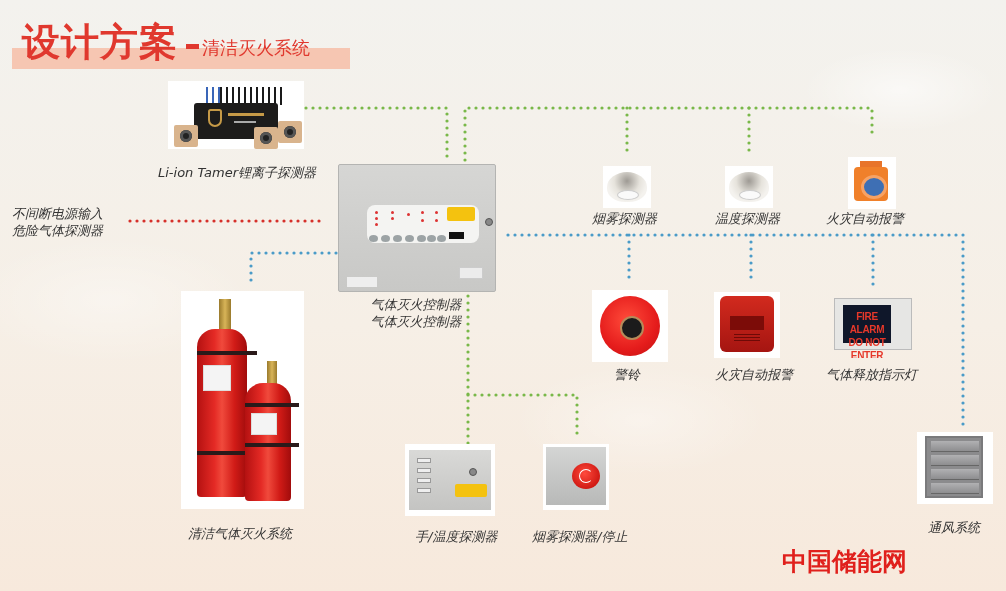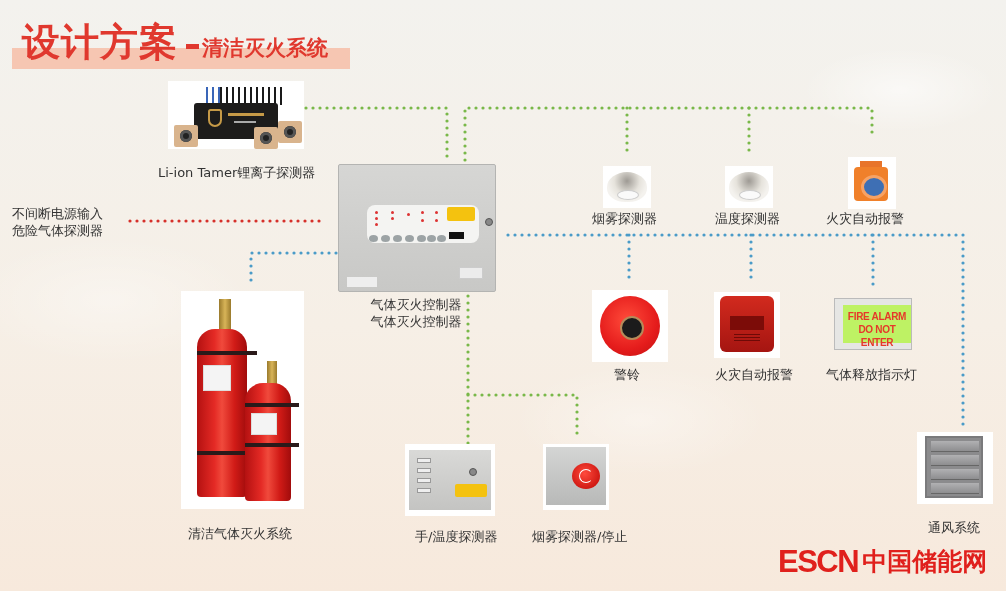--- a/index.html
+++ b/index.html
@@ -25,28 +25,28 @@
   .title-main {
     position: absolute; left: 22px; top: 20px;
     font-family: "DejaVu Sans", sans-serif; font-weight: bold;
     font-size: 38px; color: #e0382e; letter-spacing: 1px; line-height: 44px;
   }
   .title-dash {
     position: absolute; left: 186px; top: 44px; width: 13px; height: 5px; background:#e0382e;
   }
   .title-sub {
     position: absolute; left: 202px; top: 34px;
-    font-weight: bold; font-size: 21px; color: #e0382e; line-height: 28px;
+    font-weight: normal; font-size: 18px; color: #e0382e; line-height: 28px;
   }
 
   svg.links { position: absolute; left: 0; top: 0; }
 
   .label {
     position: absolute; font-size: 13px; color: #333; white-space: nowrap;
-    font-family: "DejaVu Sans", sans-serif; line-height: 17px;
+    font-family: "DejaVu Sans", sans-serif; line-height: 17px; font-style: italic;
   }
   .label.center { text-align: center; }
 
   .card { position: absolute; background: #fff; overflow: hidden; }
 
   
   .tamer-box { left: 168px; top: 81px; width: 136px; height: 68px; }
   .tamer-body { position:absolute; left:26px; top:22px; width:84px; height:36px; background:#1d1c1b; border-radius:3px; }
   .tamer-cables { position:absolute; left:38px; top:6px; width:64px; height:18px;
     background: repeating-linear-gradient(90deg, #1a1a1a 0 2px, transparent 2px 6px); }
@@ -82,21 +82,21 @@
   
   .bell { left:592px; top:290px; width:76px; height:72px; }
   .bell-disc { position:absolute; left:8px; top:6px; width:60px; height:60px; border-radius:50%; background: radial-gradient(circle at 45% 40%, #ff4b3a, #e51c1c 60%, #c01010); }
   .bell-disc::after { content:""; position:absolute; left:20px; top:20px; width:20px; height:20px; border-radius:50%; background:#1b1b1b; border:2px solid #b58b5a; }
   .strobe { left:714px; top:292px; width:66px; height:66px; }
   .strobe-body { position:absolute; left:6px; top:4px; width:54px; height:56px; background: linear-gradient(180deg,#d22a1e,#a51511); border-radius:6px; }
   .strobe-body::before { content:""; position:absolute; left:10px; top:20px; width:34px; height:14px; background:#7c0c08; }
   .strobe-body::after { content:""; position:absolute; left:14px; top:38px; width:26px; height:8px; background: repeating-linear-gradient(180deg,#6e0a07 0 1px, transparent 1px 3px); }
   .sign { left:832px; top:292px; width:82px; height:66px; }
   .sign-body { position:absolute; left:2px; top:6px; width:78px; height:52px; background:#e6e6e4; border:1px solid #bbb; }
-  .sign-face { position:absolute; left:8px; top:6px; width:68px; height:38px; background:#bef264; color:#e6382a;
+  .sign-face { position:absolute; left:8px; top:6px; width:48px; height:38px; background:#0f172a; color:#e6382a;
     font-family: "Liberation Sans", sans-serif; font-weight:bold; font-size:10px; line-height:13px; text-align:center; padding-top:5px; letter-spacing:-0.3px; }
 
   
   .ext { left:181px; top:291px; width:123px; height:218px; }
   .cyl { position:absolute; background: linear-gradient(90deg,#b41111,#e42a25 35%,#f04a3c 50%,#d11b17 75%,#a10c0c); border-radius: 18px 18px 4px 4px; }
   .cyl-band { position:absolute; height:4px; background:#2a1a1a; }
   .valve { position:absolute; background: linear-gradient(90deg,#9a7a2c,#d8b458,#9a7a2c); }
   .ext-tag { position:absolute; background:#f4f4f4; border:1px solid #ddd; }
 
   
@@ -277,15 +277,14 @@
   <div class="vent-body">
     <div class="vent-slat" style="top:3px"></div>
     <div class="vent-slat" style="top:17px"></div>
     <div class="vent-slat" style="top:31px"></div>
     <div class="vent-slat" style="top:45px"></div>
   </div>
 </div>
 <div class="label" style="left:928px; top:519px;">通风系统</div>
 
 <div class="logo">
-  <span class="logo-en">ESCN</span>
   <span class="logo-cn">中国储能网</span>
 </div>
 
 </body></html>

